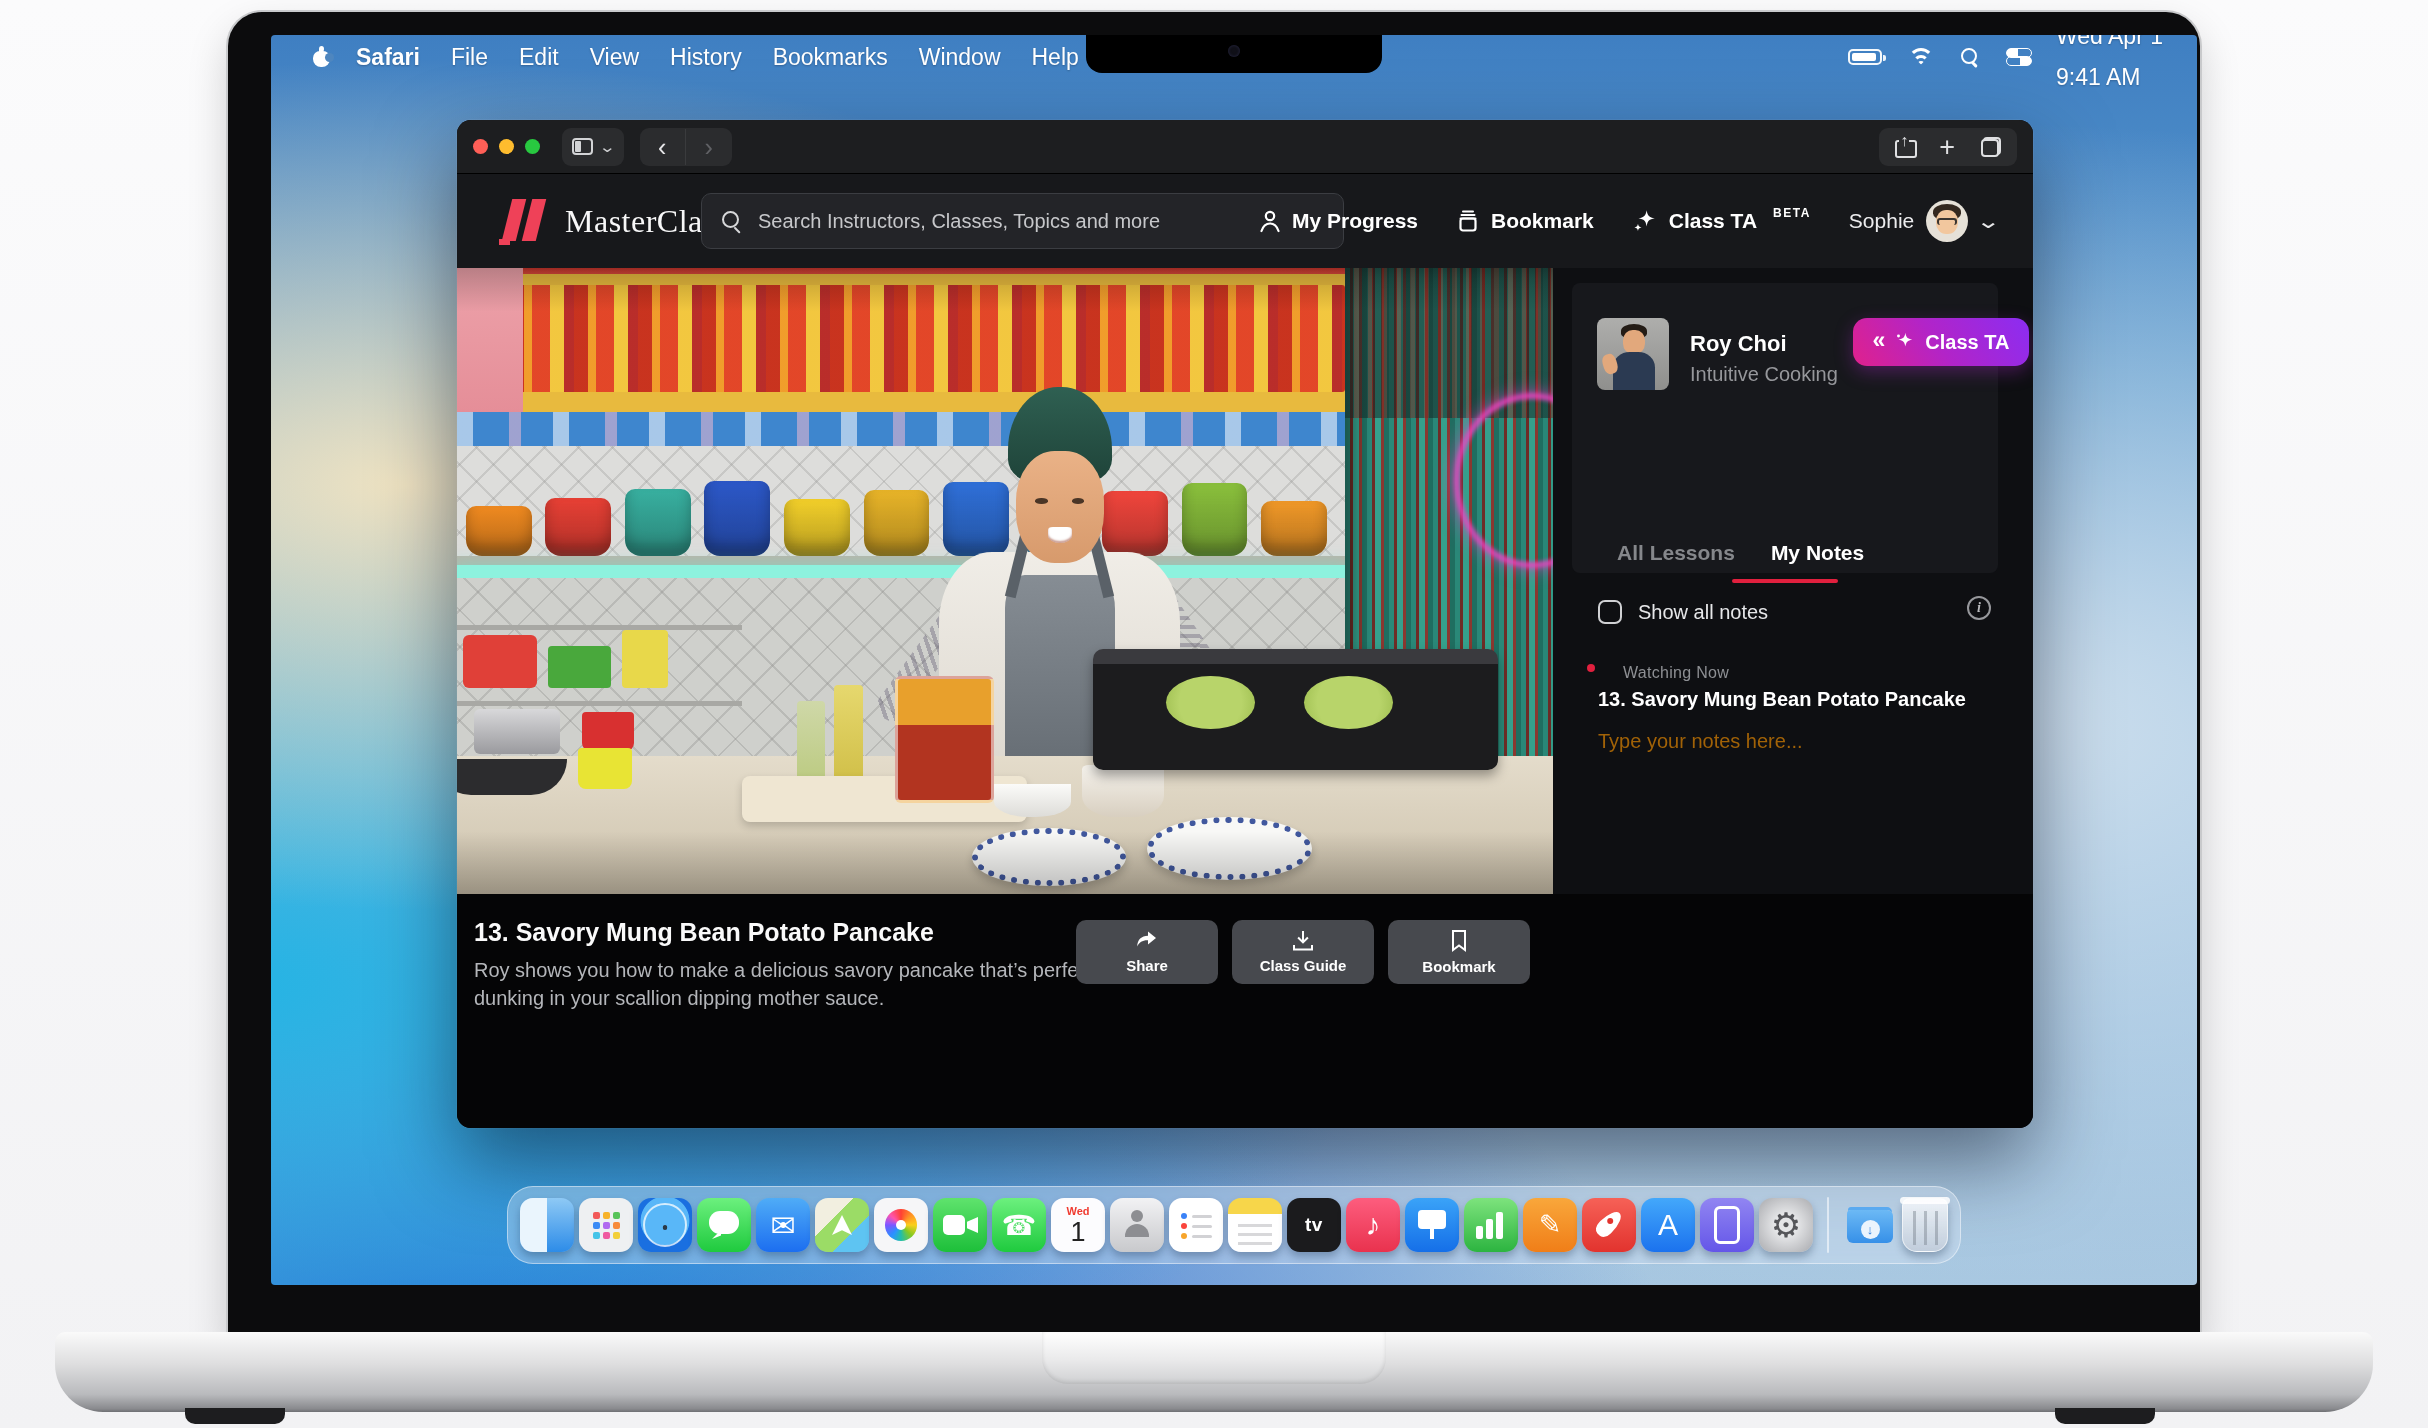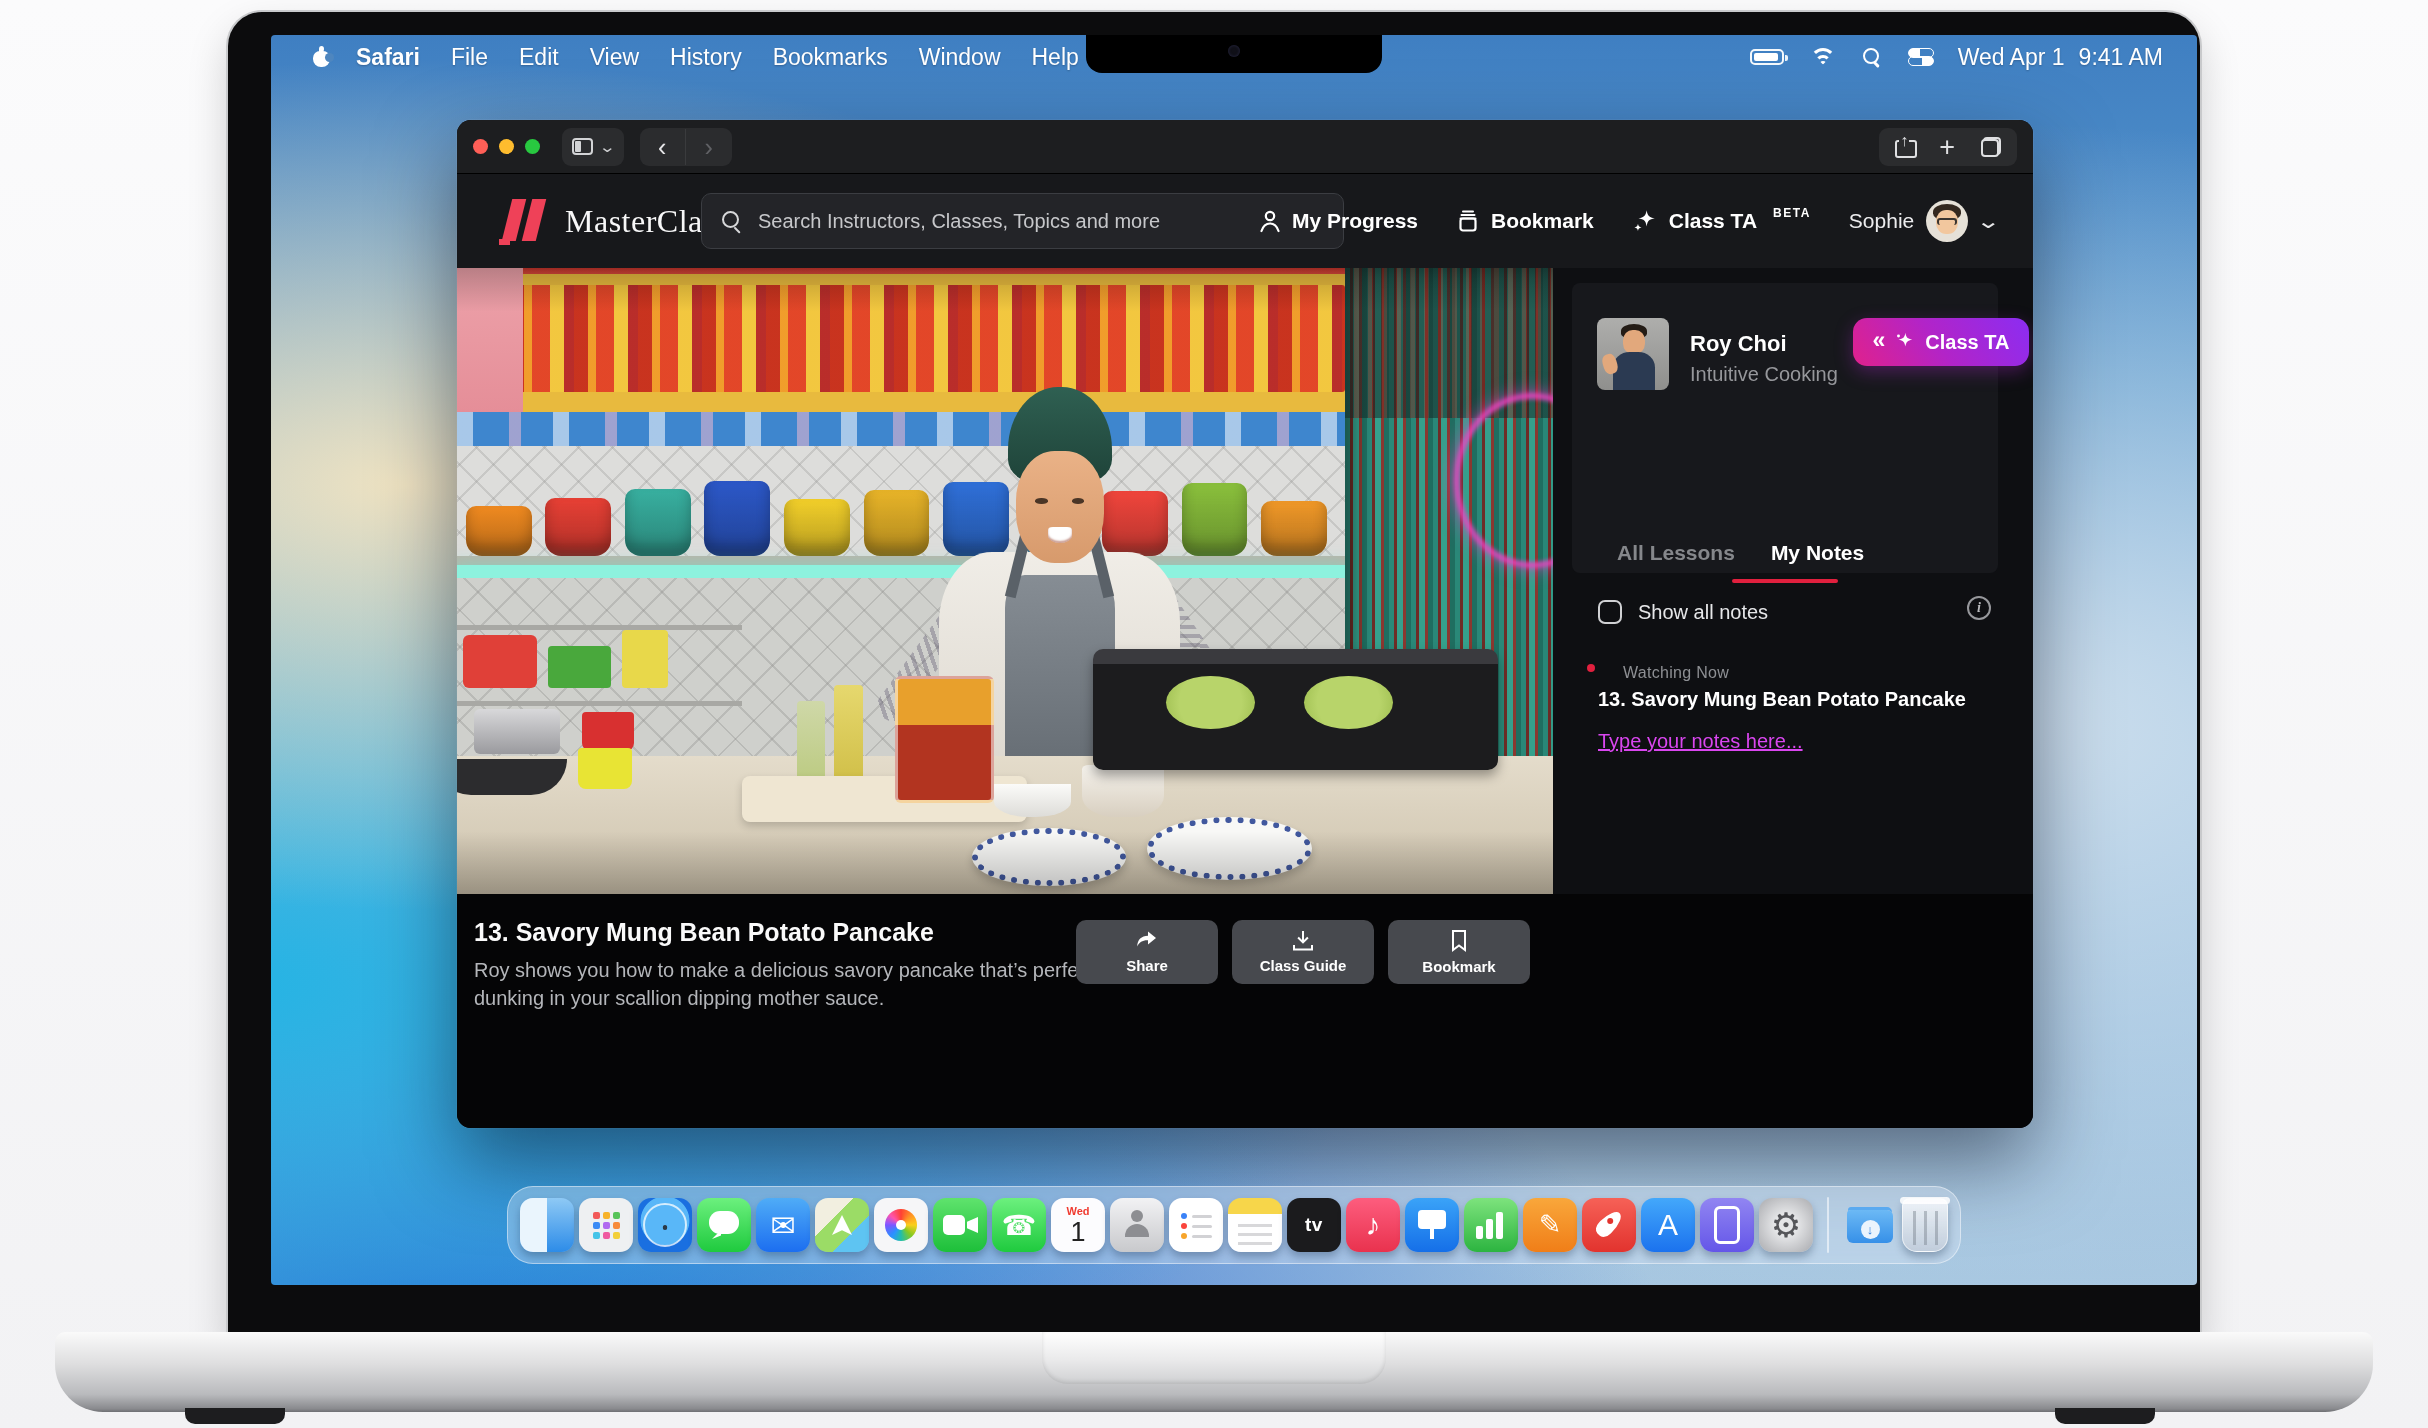--- a/index.html
+++ b/index.html
@@ -44,21 +44,21 @@
   .wifi { position:relative; width:26px; height:19px; }
   .wifi span { position:absolute; left:50%; bottom:0; transform:translateX(-50%); border:3px solid transparent; border-top-color:#fff; border-radius:50%; }
   .wifi .w1 { width:26px; height:26px; bottom:-7px; } .wifi .w2 { width:16px; height:16px; bottom:-4px; } .wifi .w3 { width:7px; height:7px; bottom:-1px; border-top-color:#fff; }
   .spot { position:relative; width:20px; height:20px; }
   .spot::before { content:''; position:absolute; left:1px; top:1px; width:12px; height:12px; border:2.6px solid #fff; border-radius:50%; }
   .spot::after { content:''; position:absolute; right:2px; bottom:1px; width:7px; height:2.6px; background:#fff; transform:rotate(45deg); border-radius:2px; }
   .cc { position:relative; width:24px; height:18px; }
   .cc::before,.cc::after { content:''; position:absolute; left:0; width:24px; height:8px; border:1.6px solid #fff; border-radius:5px; }
   .cc::before { top:0; background:linear-gradient(90deg,#fff 0 45%,transparent 45%); }
   .cc::after { bottom:0; background:linear-gradient(270deg,#fff 0 45%,transparent 45%); }
-  .clock { display:flex; gap:14px; }
+  .clock { display:flex; gap:14px;flex-direction:column; }
 
   
   .window { position:absolute; left:186px; top:85px; width:1576px; height:1008px; border-radius:14px; background:#050506;
     box-shadow:0 34px 80px rgba(0,10,30,.5), 0 0 0 1px rgba(255,255,255,.06); overflow:hidden; }
   .toolbar { position:relative; height:54px; background:#1d1e20; display:flex; align-items:center; border-bottom:1px solid #000; }
   .traffic { display:flex; gap:11px; margin-left:16px; }
   .tl { width:15px; height:15px; border-radius:50%; }
   .tl.red{background:#ff5f57} .tl.yellow{background:#febc2e} .tl.green{background:#28c840}
   .tb-group { display:flex; align-items:center; background:#2b2c2e; border-radius:9px; height:38px; }
   .sidebar-group { margin-left:22px; padding:0 10px; gap:8px; }
@@ -202,21 +202,21 @@
   .ptab.active { color:#fff; }
   .tab-underline { position:absolute; left:160px; top:296px; width:106px; height:4px; background:#e1203e; border-radius:2px; }
   .notes-row { position:absolute; left:45px; top:332px; display:flex; align-items:center; gap:16px; }
   .checkbox { width:24px; height:24px; border:2px solid #d0d1d4; border-radius:7px; background:transparent; }
   .notes-row .lbl { font-size:20px; color:#e6e7e9; }
   .info-ic { position:absolute; left:414px; top:328px; width:24px; height:24px; border:2px solid #97989c; border-radius:50%; color:#b9babd; font-size:14px; font-weight:bold; display:flex; align-items:center; justify-content:center; font-family:"Liberation Serif",serif; font-style:italic; }
   .watching { position:absolute; left:34px; top:396px; display:flex; align-items:flex-start; gap:28px; }
   .watch-dot { width:8px; height:8px; border-radius:50%; background:#e1203e; }
   .watching .lbl { font-size:16px; color:#8e9094; letter-spacing:.3px; }
   .cur-lesson { position:absolute; left:45px; top:420px; font-size:20px; font-weight:bold; color:#fff; }
-  .notes-input { position:absolute; left:45px; top:462px; width:380px; font-size:20px; color:#d946ef;text-decoration:underline; }
+  .notes-input { position:absolute; left:45px; top:462px; width:380px; font-size:20px; color:#a16207; }
 
   
   .info-area { position:relative; height:234px; background:#050506; }
   .lesson-title { position:absolute; left:17px; top:24px; font-size:25px; font-weight:bold; color:#fafafa; }
   .lesson-desc { position:absolute; left:17px; top:62px; width:655px; font-size:20px; line-height:28px; color:#b4b6ba; }
   .act-btn { position:absolute; top:26px; width:142px; height:64px; background:#47494e; border-radius:10px; color:#fff; display:flex; flex-direction:column; align-items:center; justify-content:center; gap:5px; }
   .act-btn .lbl { font-size:15px; font-weight:bold; }
   .act-btn svg { display:block; }
   .act-share { left:619px; } .act-guide { left:775px; } .act-bookmark { left:931px; }
 

